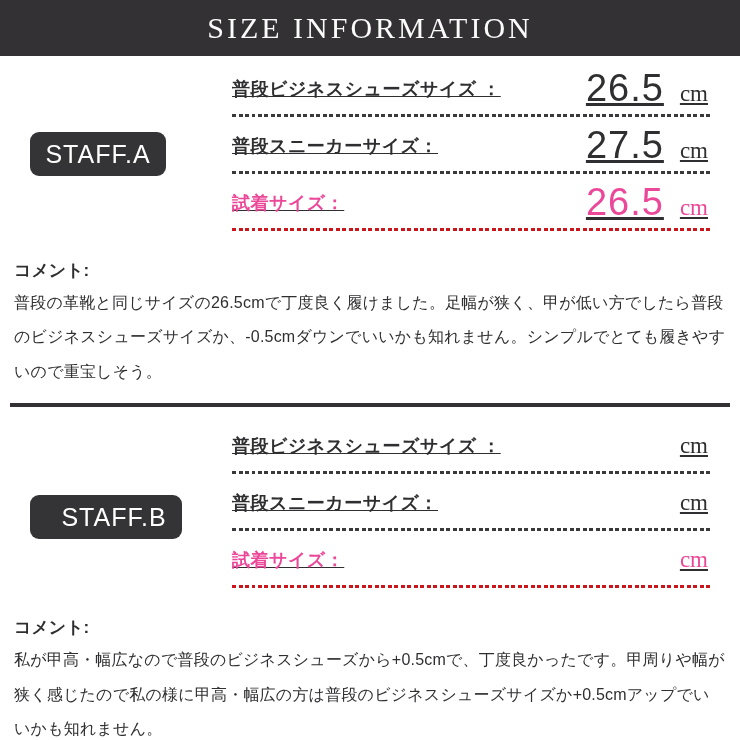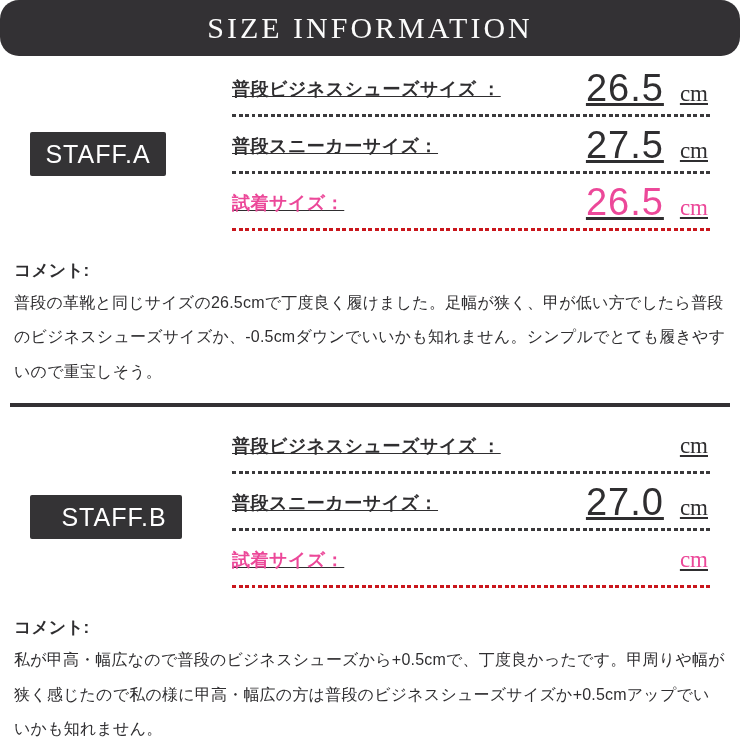--- a/index.html
+++ b/index.html
@@ -4,33 +4,33 @@
 <style>
   html, body { margin:0; padding:0; }
   body {
     width:740px; height:740px; background:#ffffff;
     font-family:"Liberation Sans","DejaVu Sans",sans-serif;
     color:#2f2e30; overflow:hidden;
   }
   
   .title-bar {
     height:56px; background:#333134;
-    display:flex; align-items:center; justify-content:center;border-radius:19px;
+    display:flex; align-items:center; justify-content:center;
   }
   .title-bar h1 {
     margin:0; font-family:"Liberation Serif","DejaVu Serif",serif;
     font-weight:normal; font-size:30px; color:#fbfbfb; letter-spacing:3px;
   }
   
   .staff-section { position:relative; }
   .staff-a { padding-top:4px; }
   .staff-b { padding-top:10px; }
   .badge {
     position:absolute; left:30px; width:136px; height:44px;
-    background:#343335; border-radius:2px;
+    background:#343335; border-radius:9px;
     display:flex; align-items:center; justify-content:center;
   }
   .staff-a .badge { top:76px; }
   .staff-b .badge { top:88px;padding-left:16px; }
   .badge span { color:#ffffff; font-size:25px; letter-spacing:1px; }
   .size-table { margin-left:232px; width:478px;text-decoration:underline; }
   .size-row {
     height:57px; display:flex; align-items:center;
     justify-content:space-between; position:relative;
   }
@@ -110,21 +110,20 @@
     <div class="size-table">
       <div class="size-row">
         <span class="row-label">普段ビジネスシューズサイズ ：</span>
         <span class="row-value">
           <span class="unit">cm</span>
         </span>
       </div>
       <div class="size-row">
         <span class="row-label">普段スニーカーサイズ：</span>
         <span class="row-value">
-          <span class="num">27.0</span>
           <span class="unit">cm</span>
         </span>
       </div>
       <div class="size-row highlight">
         <span class="row-label">試着サイズ：</span>
         <span class="row-value">
           <span class="unit">cm</span>
         </span>
       </div>
     </div>

